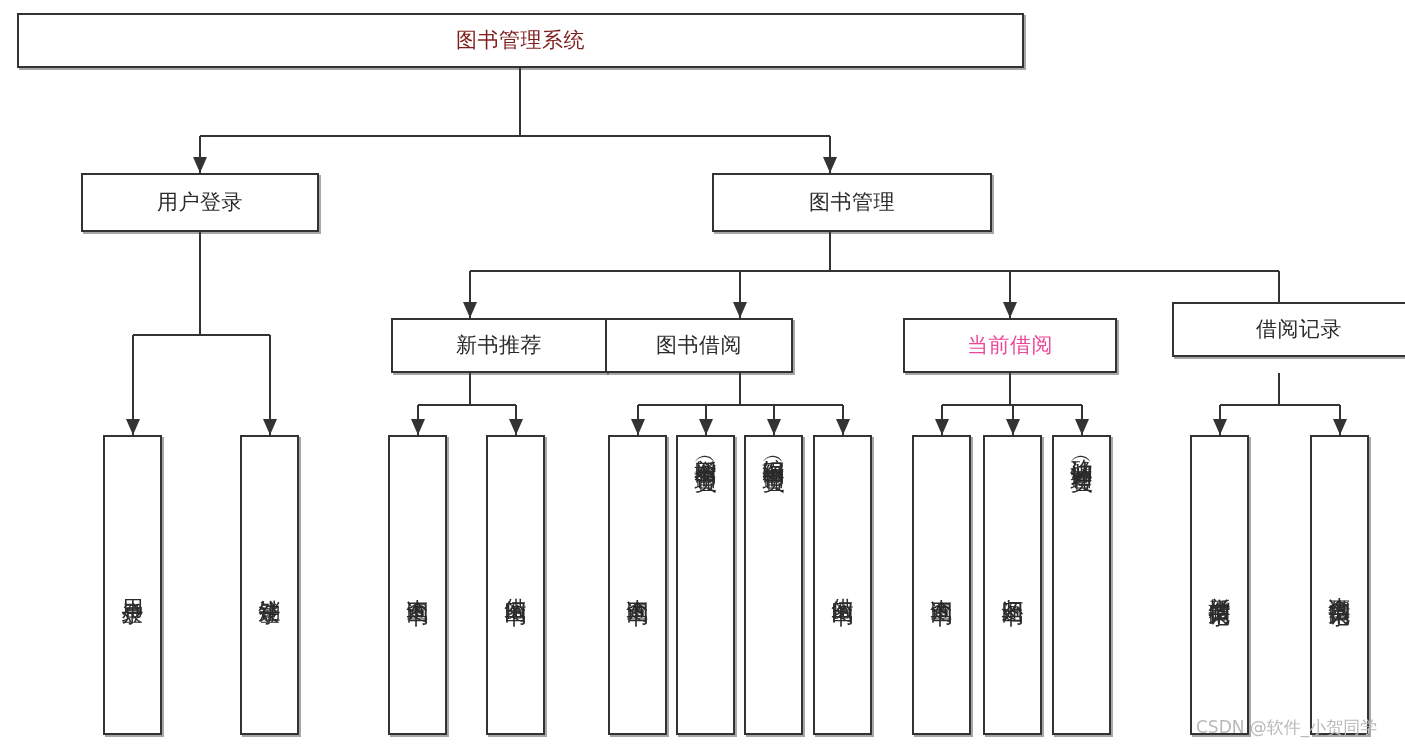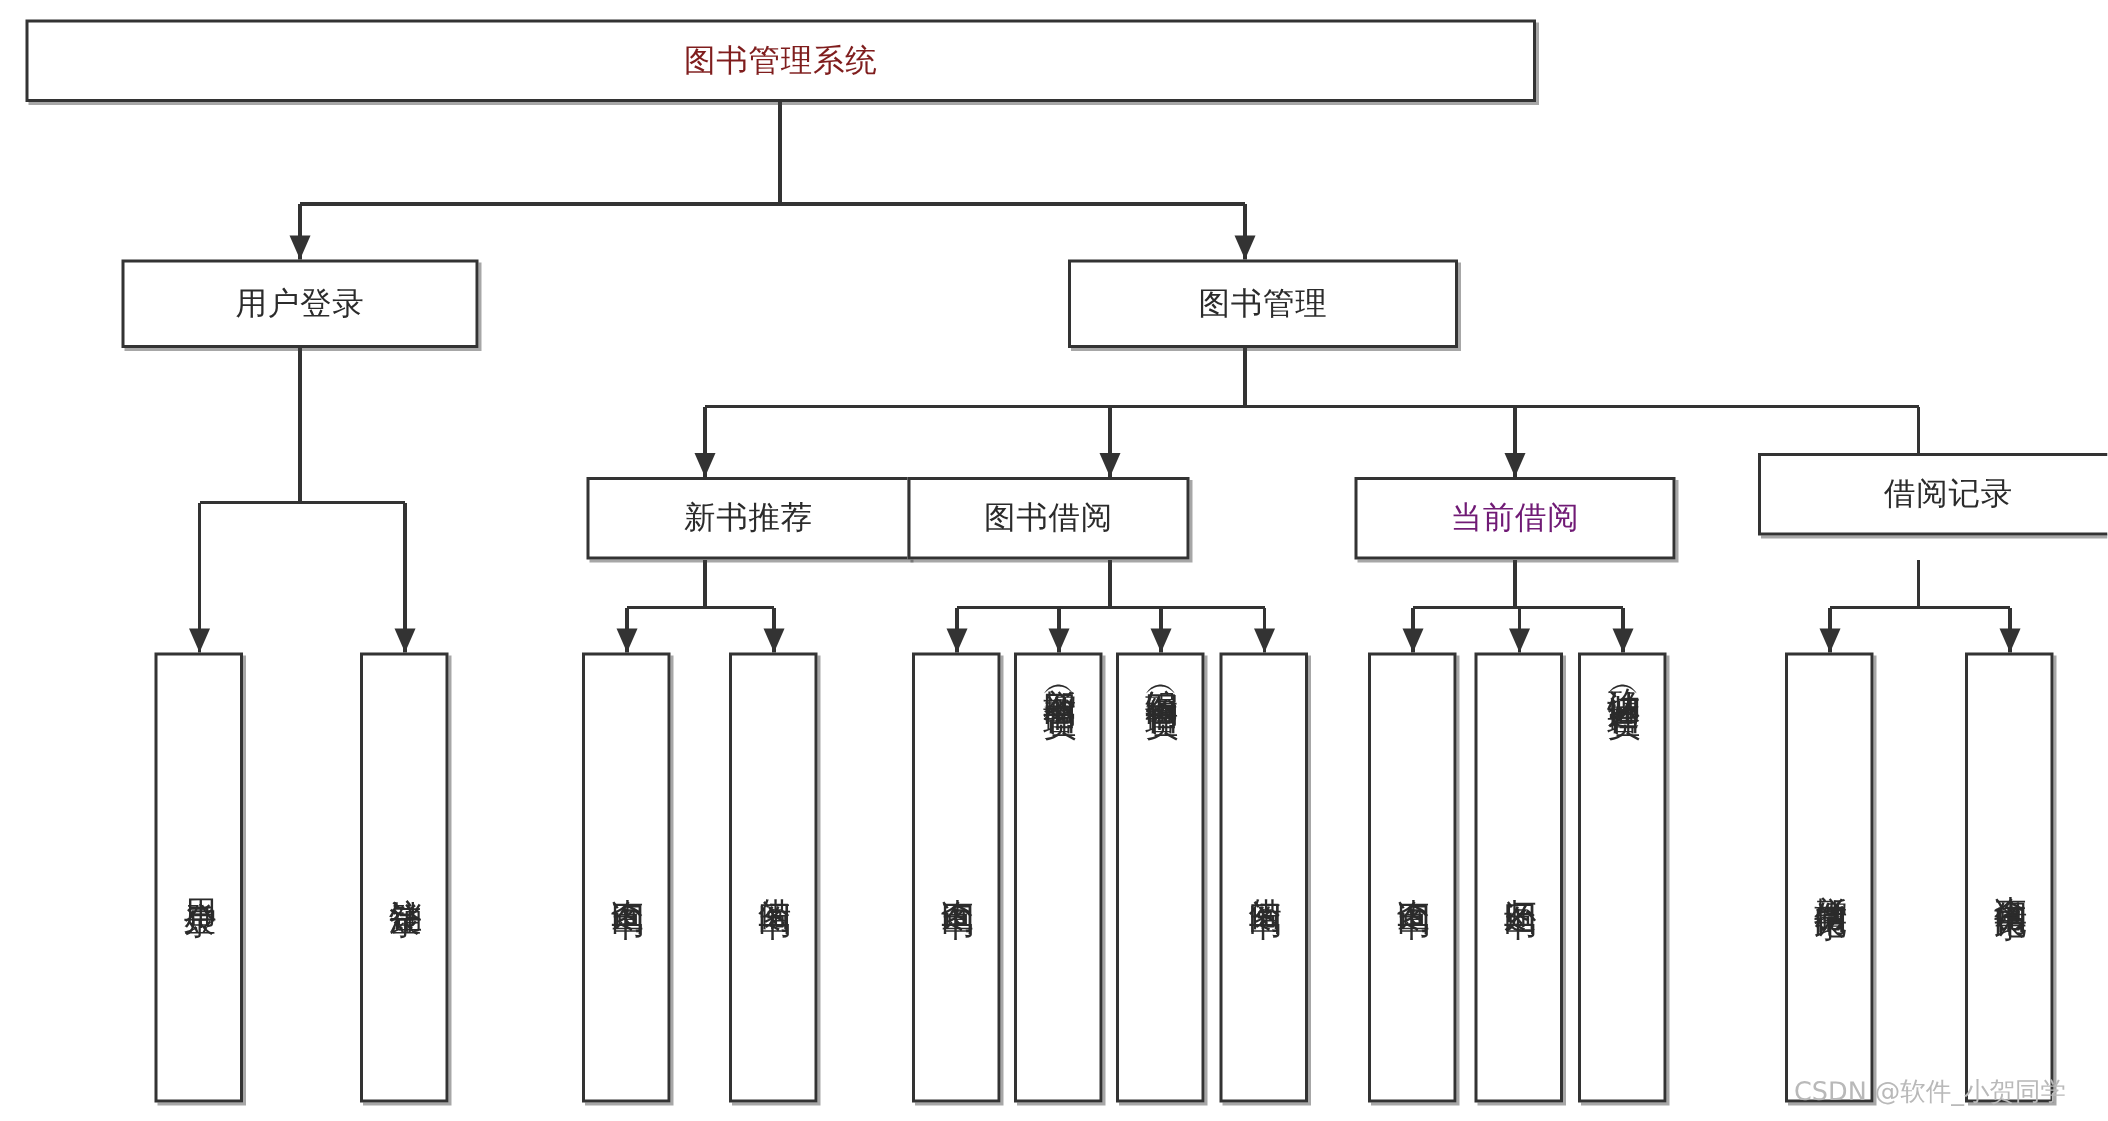--- a/index.html
+++ b/index.html
@@ -134,31 +134,31 @@
       <line x1="1340" y1="405" x2="1340" y2="435" stroke="#333333" stroke-width="2.6" shape-rendering="crispEdges"></line>
       <polygon points="1333,419 1347,419 1340,435" fill="#333333"></polygon>
     </svg>
   <div id="nodes">
       <div class="node horiz" style="left: 17px; top: 13px; width: 1007px; height: 55px; border-color: rgb(51, 51, 51);">
         <div class="label" style="color: #7f1d1d;">图书管理系统</div>
       </div>
       <div class="node horiz" style="left: 81px; top: 173px; width: 238px; height: 59px; border-color: rgb(51, 51, 51);">
         <div class="label" style="color: rgb(43, 43, 43);">用户登录</div>
       </div>
-      <div class="node horiz" style="left: 712px; top: 173px; width: 260px; height: 59px; border-color: rgb(51, 51, 51); font-family: Liberation Serif, serif;">
+      <div class="node horiz" style="left: 712px; top: 173px; width: 280px; height: 59px; border-color: rgb(51, 51, 51); font-family: Liberation Serif, serif;">
         <div class="label" style="color: rgb(43, 43, 43);">图书管理</div>
       </div>
       <div class="node horiz" style="left: 362px; top: 318px; width: 216px; height: 55px; border-color: rgb(51, 51, 51); margin-left: 29px;">
         <div class="label" style="color: rgb(43, 43, 43);">新书推荐</div>
       </div>
       <div class="node horiz" style="left: 605px; top: 318px; width: 188px; height: 55px; border-color: rgb(51, 51, 51);">
         <div class="label" style="color: rgb(43, 43, 43);">图书借阅</div>
       </div>
       <div class="node horiz" style="left: 903px; top: 318px; width: 214px; height: 55px; border-color: rgb(51, 51, 51);">
-        <div class="label" style="color: #701a75;">当前借阅</div>
+        <div class="label" style="color: #ec4899;">当前借阅</div>
       </div>
       <div class="node horiz" style="left: 1172px; top: 302px; width: 254px; height: 55px; border-color: rgb(51, 51, 51);">
         <div class="label" style="color: rgb(43, 43, 43);">借阅记录</div>
       </div>
       <div class="node vert centered" style="left: 103px; top: 435px; width: 59px; height: 300px; border-color: rgb(51, 51, 51);">
         <div class="label" style="color: rgb(43, 43, 43);">用户登录</div>
       </div>
       <div class="node vert centered" style="left: 240px; top: 435px; width: 59px; height: 300px; border-color: rgb(51, 51, 51);">
         <div class="label" style="color: rgb(43, 43, 43);">注销登录</div>
       </div>

